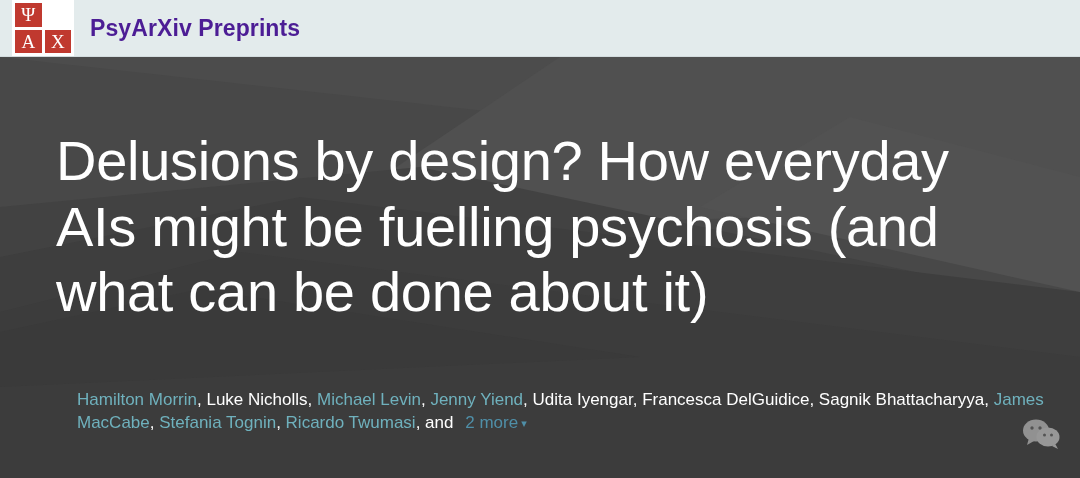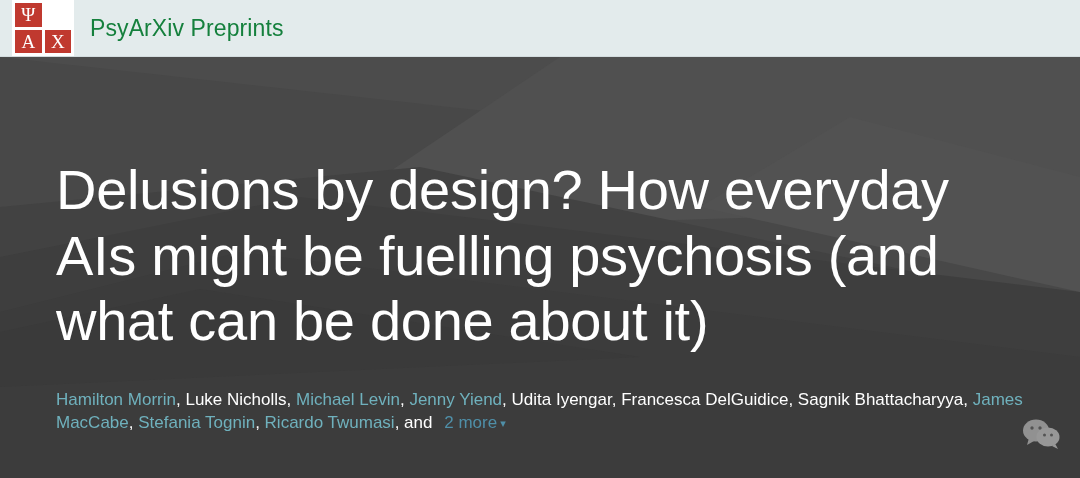--- a/index.html
+++ b/index.html
@@ -35,42 +35,42 @@
     display:flex; align-items:center; justify-content:center;
     font-family:"Liberation Serif", serif;
     font-size:19px;
     line-height:1;
     user-select:none;
   }
   .logo-cell.blank{ background:#ffffff; }
   .site-title{
     margin-left:90px;
     font-size:23px;
-    font-weight:400;
-    color:#15803d;
+    font-weight:700;
+    color:#4c1d95;
     letter-spacing:0.1px;
     white-space:nowrap;
   }
 
   
   .hero{
     position:absolute; top:57px; left:0;
     width:1080px; height:421px;
     background:#484848;
     overflow:hidden;
   }
   .hero-bg{
     position:absolute; inset:0;
     width:1080px; height:421px;
     display:block;
   }
 
   .preprint-title{
     position:absolute;
-    top:100px;
+    top:71px;
     left:56px;
     width:960px;
     color:#ffffff;
     font-size:56px;
     font-weight:300;
     line-height:1.17;
     letter-spacing:-0.3px;
     white-space:pre-line;
     font-stretch:semi-condensed;
   }
@@ -86,20 +86,21 @@
     font-size:12px;
     font-weight:bold;
     letter-spacing:0.85px;
     margin-bottom:6px;
   }
   .authors-list{
     font-size:17px;
     line-height:1.33;
     color:#ffffff;
     font-weight:400;
+    margin-left:21px;
   }
   .author-link{
     color:#6fb1bd;
     text-decoration:none;
     cursor:pointer;
   }
   .author-plain{ color:#ffffff; }
   .sep{ color:#ffffff; }
   .more-toggle{
     color:#4f8fa8;

